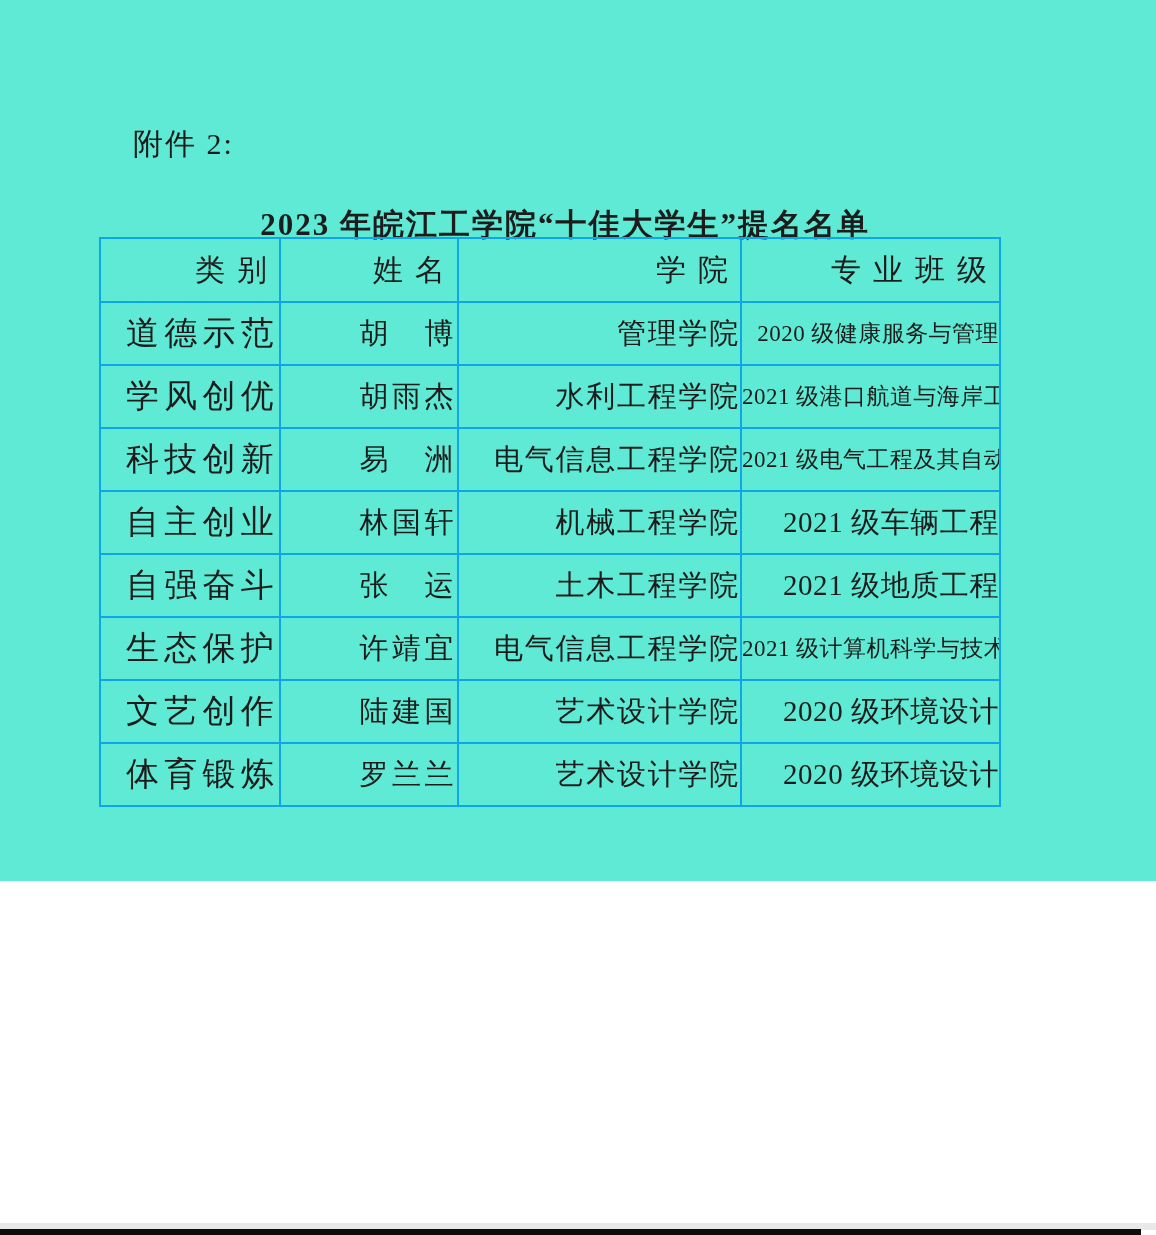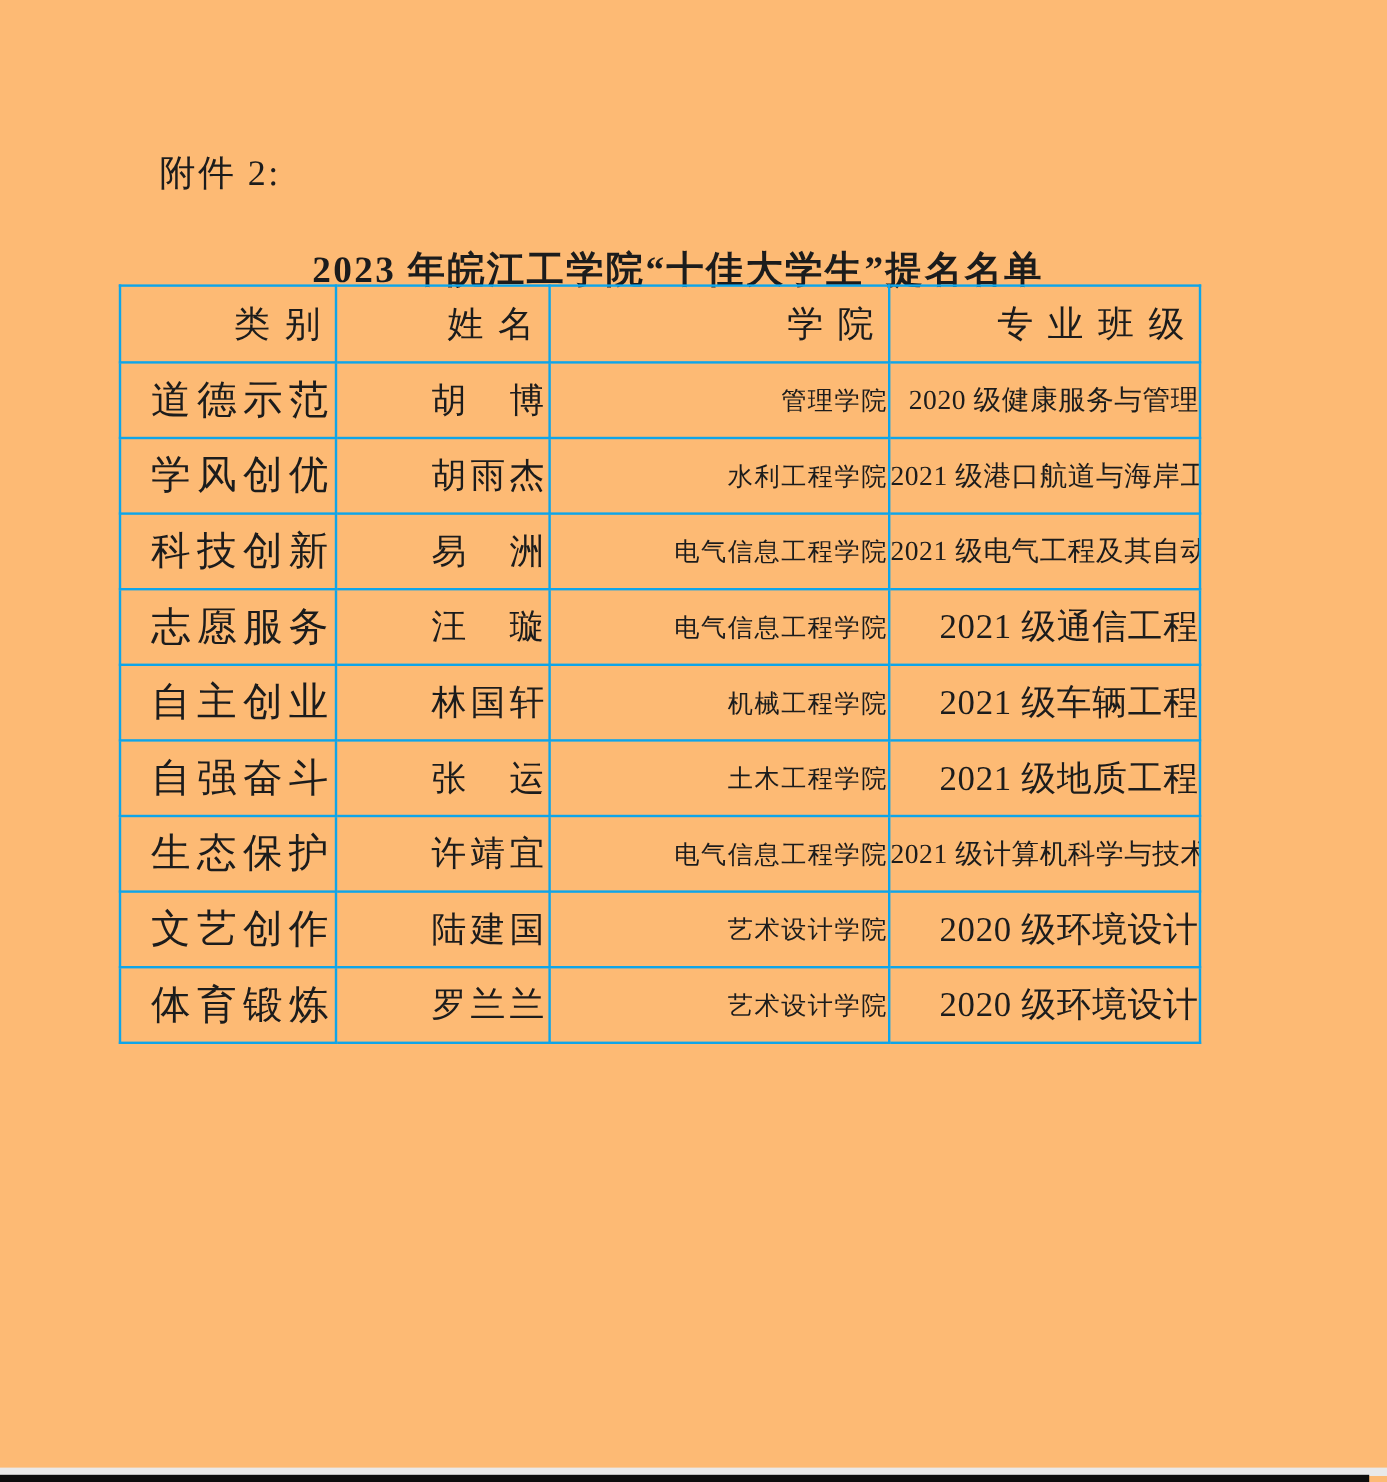--- a/index.html
+++ b/index.html
@@ -12,22 +12,22 @@
     height: 1235px;
     font-family: "Liberation Serif", "DejaVu Serif", serif;
     color: #1c1c1c;
     position: relative;
     overflow: hidden;
   }
   .page {
     position: absolute;
     left: 0; top: 0;
     width: 1156px;
-    height: 1235px;
-    background: #fdba74;
+    height: 881px;
+    background: #5eead4;
   }
   .attachment-label {
     position: absolute;
     left: 133px;
     top: 124px;
     font-size: 30px;
     letter-spacing: 2px;
     white-space: nowrap;
   }
   .doc-title {
@@ -71,21 +71,21 @@
     letter-spacing: 0.16em;
     padding-left: 0.16em;
   }
   .cell-name {
     font-size: 29px;
     letter-spacing: 0.12em;
     padding-left: 0.12em;
     margin-left: 13px;
   }
   .cell-college {
-    font-size: 21px;
+    font-size: 29px;
     letter-spacing: 0.06em;
   }
   .cell-major {
     font-size: 29px;
     letter-spacing: 0.02em;
   }
   .cell-major.small {
     font-size: 23px;
   }
   .scrollbar-track {
@@ -142,26 +142,20 @@
         <td class="cell-college">水利工程学院</td>
         <td class="cell-major small">2021 级港口航道与海岸工程</td>
       </tr>
       <tr>
         <td class="cell-category">科技创新</td>
         <td class="cell-name">易　洲</td>
         <td class="cell-college">电气信息工程学院</td>
         <td class="cell-major small">2021 级电气工程及其自动化</td>
       </tr>
       <tr>
-        <td class="cell-category">志愿服务</td>
-        <td class="cell-name">汪　璇</td>
-        <td class="cell-college">电气信息工程学院</td>
-        <td class="cell-major">2021 级通信工程</td>
-      </tr>
-      <tr>
         <td class="cell-category">自主创业</td>
         <td class="cell-name">林国轩</td>
         <td class="cell-college">机械工程学院</td>
         <td class="cell-major">2021 级车辆工程</td>
       </tr>
       <tr>
         <td class="cell-category">自强奋斗</td>
         <td class="cell-name">张　运</td>
         <td class="cell-college">土木工程学院</td>
         <td class="cell-major">2021 级地质工程</td>

